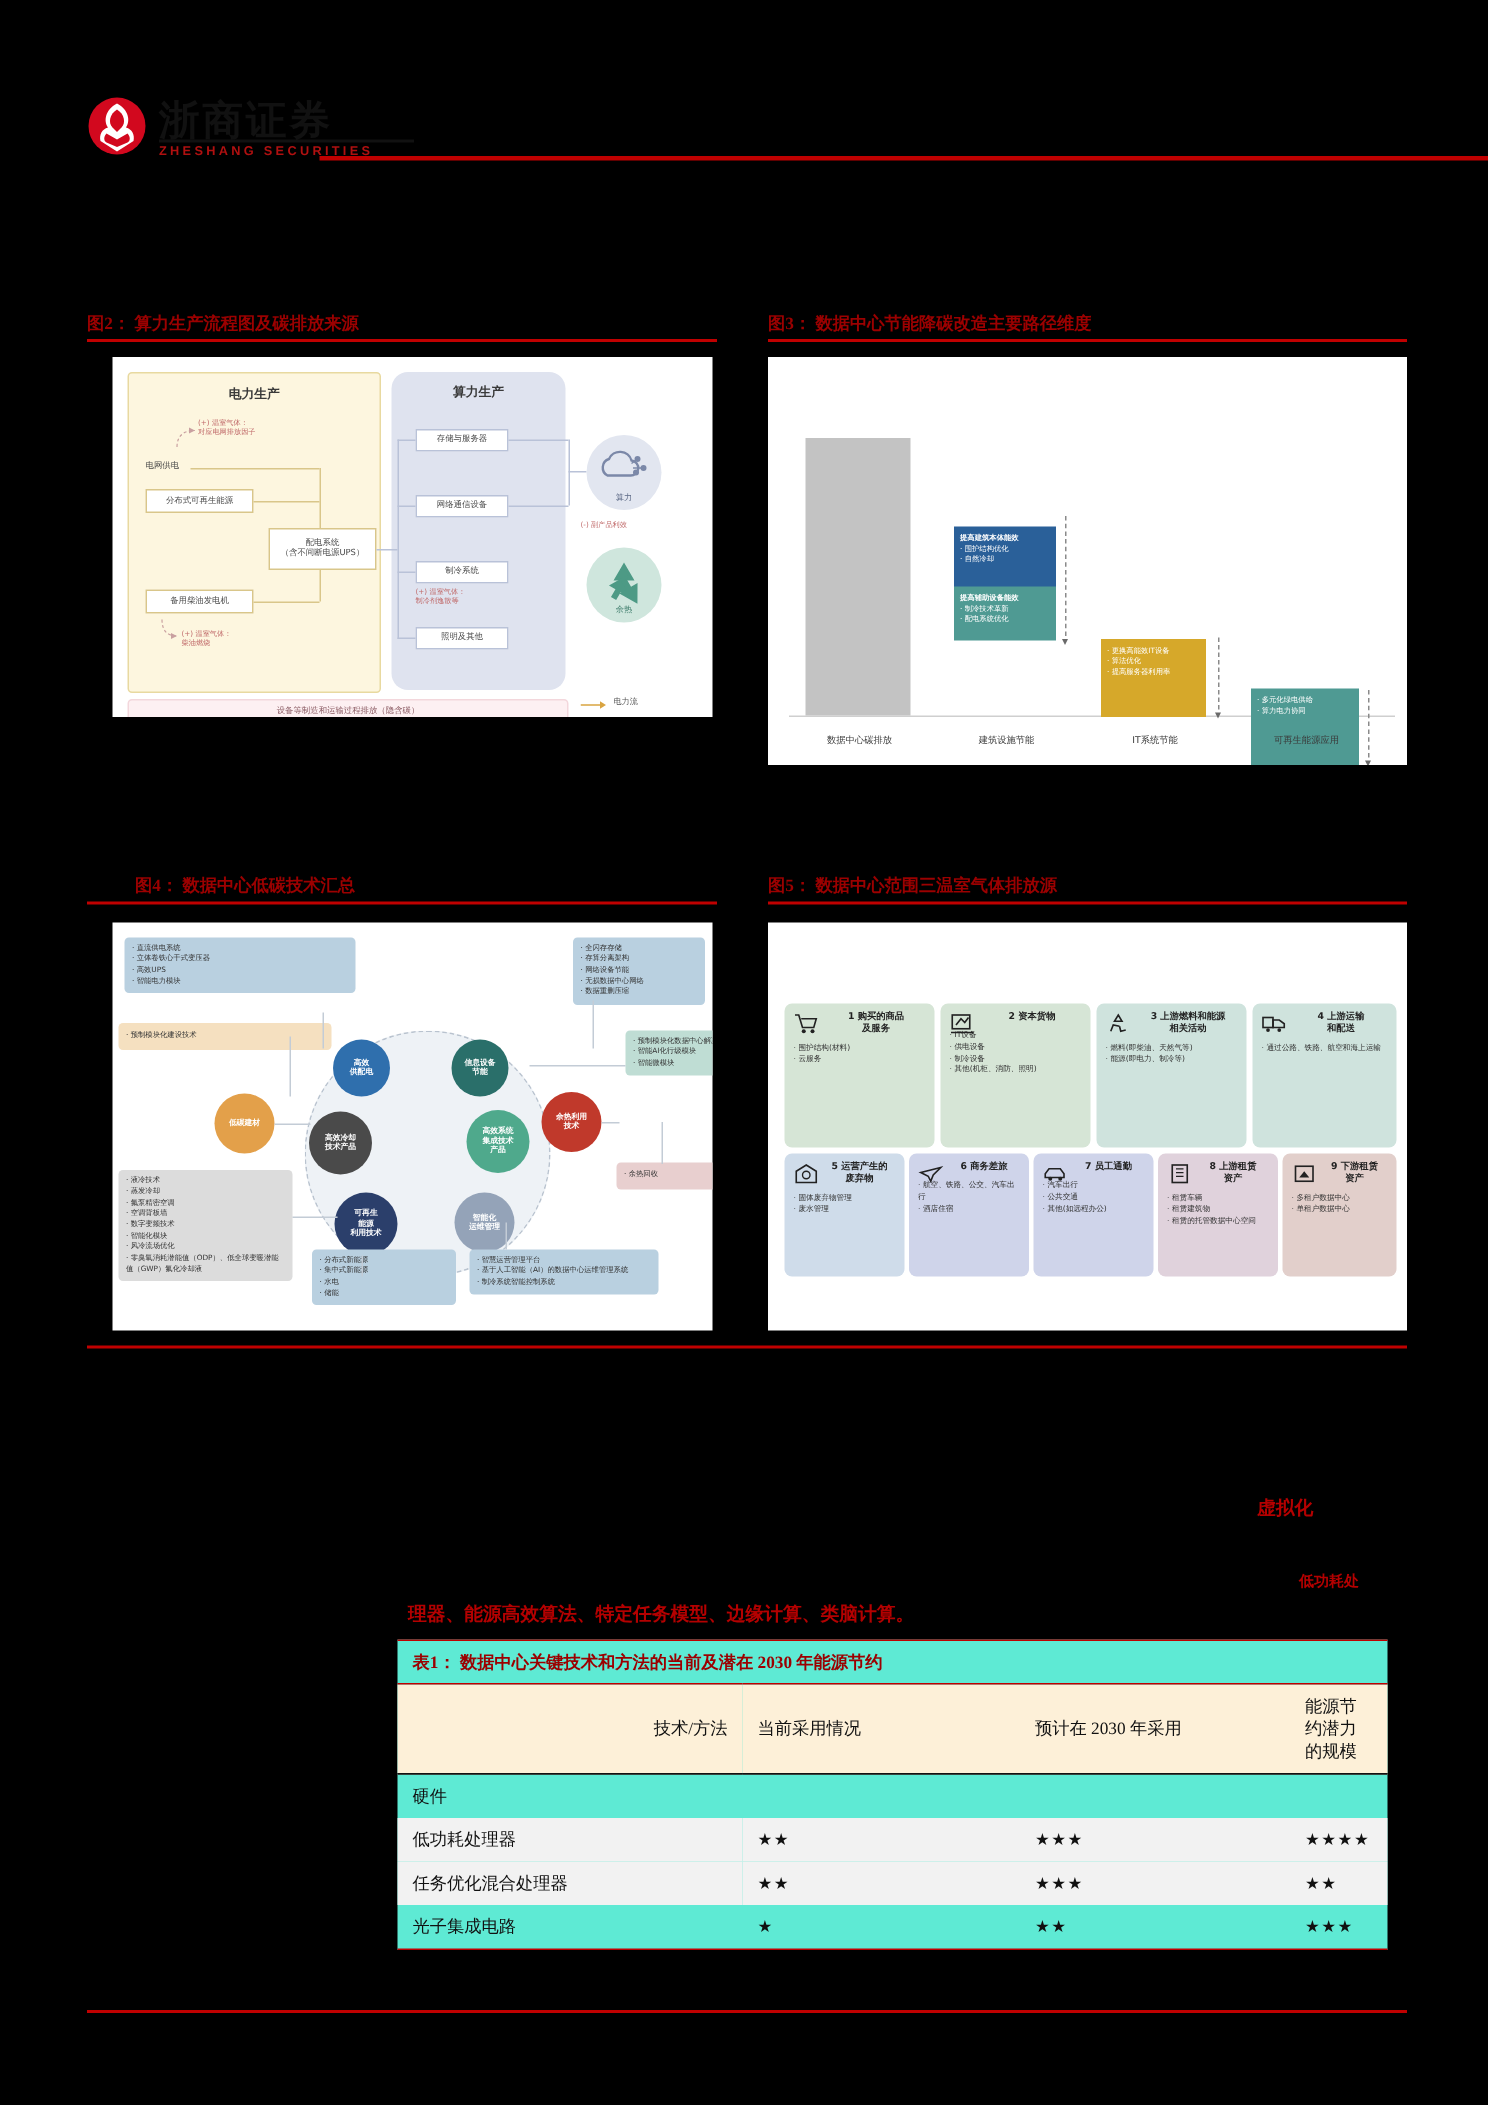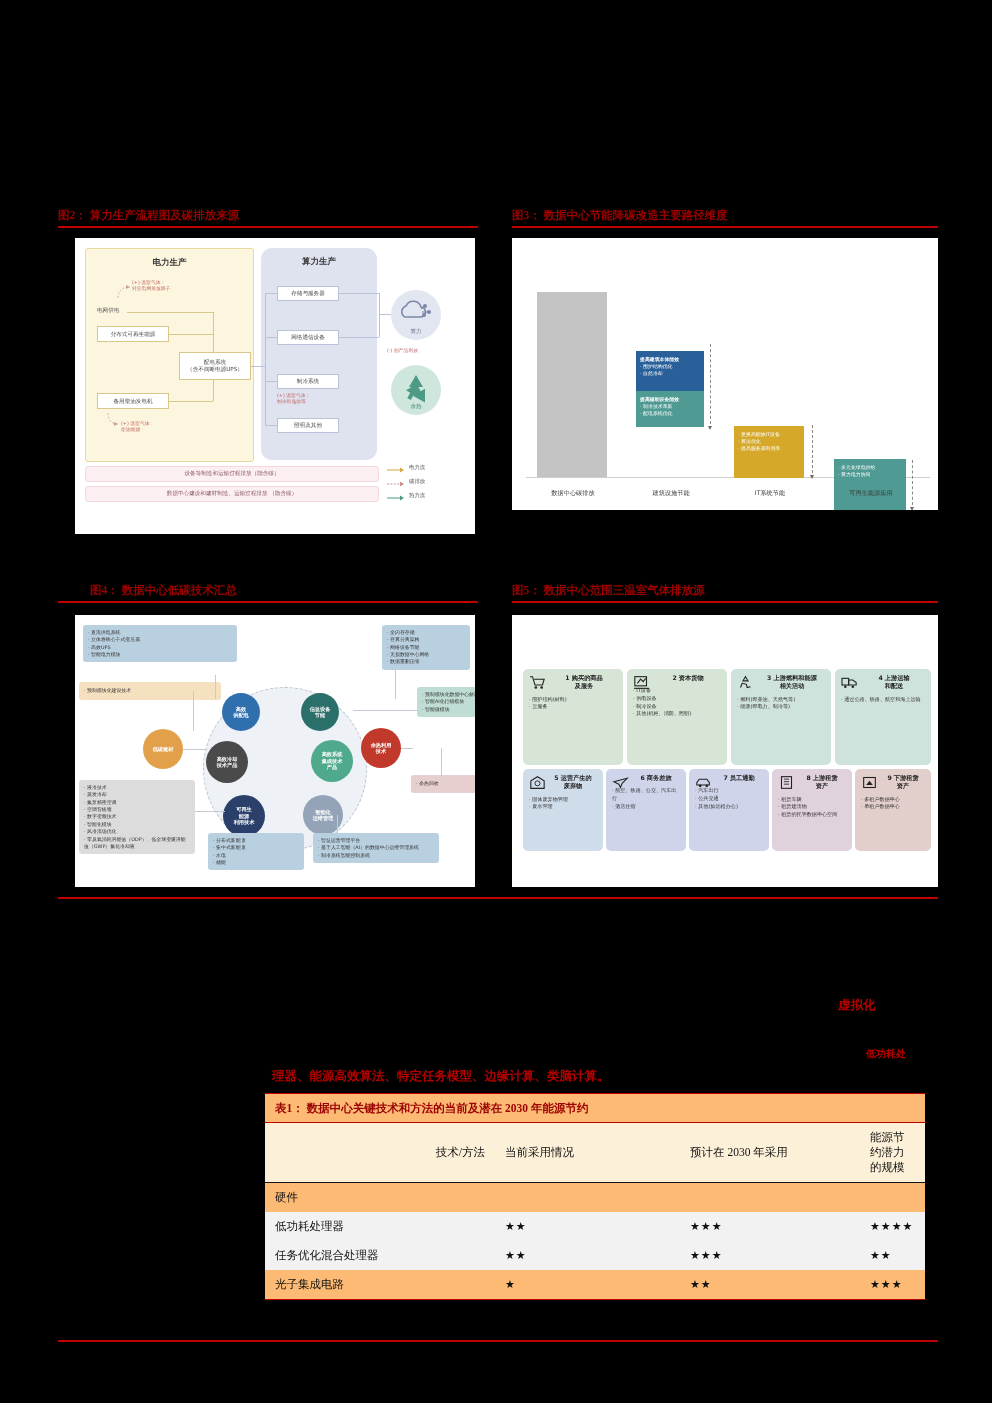--- a/index.html
+++ b/index.html
@@ -52,44 +52,56 @@
   .f5 .wrap{position:absolute;left:8px;top:8px;right:8px;bottom:8px;background:#fff;}
   .f5 .card{position:absolute;border-radius:5px;box-sizing:border-box;padding:5px 6px;font-family:"DejaVu Sans",sans-serif;}
   .f5 .ct{font-size:6.2px;font-weight:bold;color:#222;line-height:1.35;margin-left:22px;text-align:center;}
   .f5 .cb{font-size:5.1px;color:#333;line-height:1.5;margin-top:5px;}
   .f5 .ico{position:absolute;left:6px;top:6px;width:17px;height:15px;}
 
   
   .redtx{position:absolute;font-family:"Liberation Serif",serif;font-weight:bold;color:#b40000;white-space:nowrap;}
 
   
-  .tbl{position:absolute;left:265px;top:1093px;width:660px;background:#fdba74;border-top:1.6px solid #c00000;border-bottom:1.6px solid #c00000;box-sizing:border-box;}
+  .tbl{position:absolute;left:265px;top:1093px;width:660px;background:#5eead4;border-top:1.6px solid #c00000;border-bottom:1.6px solid #c00000;box-sizing:border-box;}
   .tbl .tcap{font-family:"Liberation Serif",serif;font-weight:bold;font-size:11.5px;color:#9c0000;padding:7px 10px 6px 10px;}
   .tbl table{border-collapse:collapse;width:100%;font-family:"Liberation Serif",serif;font-size:11.5px;color:#111;}
   .tbl thead td{background:#fdf0d8;border-top:1.2px solid #c00000;border-bottom:1.2px solid #111;padding:7px 10px;}
   .tbl tbody td{padding:7px 10px;}
   .tbl tbody tr.alt td{background:#f2f2f2;}
   .tbl .stars{font-family:"DejaVu Sans",sans-serif;font-size:11px;letter-spacing:1px;}
   .tbl .grp td{font-weight:normal;}
 
   .botrule{position:absolute;left:58px;width:880px;height:2.4px;background:#c00000;}
 </style>
 </head>
 <body>
 
 <div class="page">
 
+  <div class="hdr">
+    <svg class="logo-mark" viewBox="0 0 40 40">
+      <circle cx="20" cy="20" r="19" fill="#d2081e"></circle>
+      <path d="M20 5 C12 9 11 17 14 21 C10 22 8 26 9 30 L20 37 L31 30 C32 26 30 22 26 21 C29 17 28 9 20 5 Z" fill="#fff"></path>
+      <path d="M20 9 C15 12 14 18 17 21 L20 24 L23 21 C26 18 25 12 20 9 Z" fill="#d2081e"></path>
+      <path d="M13 25 C11 27 11 30 13 31 L20 34 L27 31 C29 30 29 27 27 25 L20 29 Z" fill="#d2081e"></path>
+    </svg>
+    <div class="logo-cn">浙商证券</div>
+    <div class="logo-rule"></div>
+    <div class="logo-en">ZHESHANG SECURITIES</div>
+    <div class="hdr-rule"></div>
+  </div>
 
   <div class="figtitle" style="left:58px;top:208px;">图2： 算力生产流程图及碳排放来源</div>
   <div class="figrule" style="left:58px;top:226px;width:420px;"></div>
 
   <div class="figtitle" style="left:512px;top:208px;">图3： 数据中心节能降碳改造主要路径维度</div>
   <div class="figrule" style="left:512px;top:226px;width:426px;"></div>
 
-  <div class="figbox f2" style="left:75px;top:238px;width:400px;height:296px;">
+  <div class="figbox f2" style="left:75px;top:238px;width:400px;height:240px;">
 
     <div class="panel pLeft">
       <div class="ptitle">电力生产</div>
     </div>
     <div class="panel pRight">
       <div class="ptitle">算力生产</div>
     </div>
 
     <div class="ann" style="left:57px;top:42px;white-space:pre;">(+) 温室气体：
 对应电网排放因子</div>

